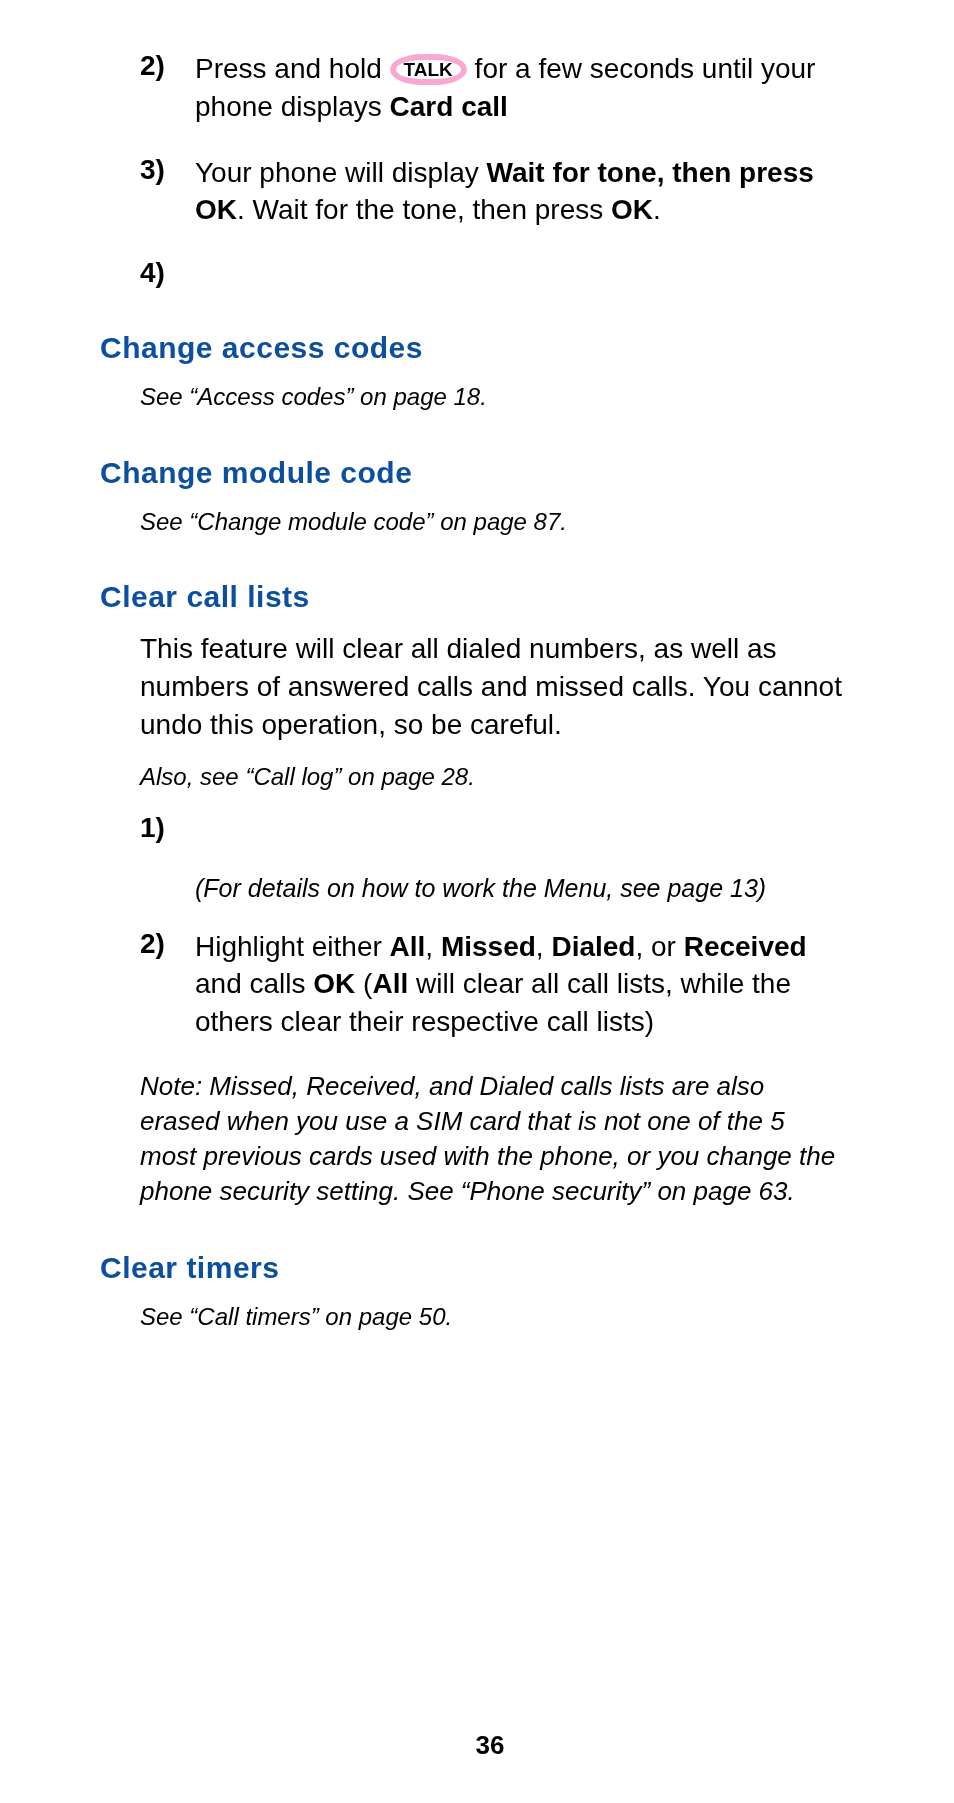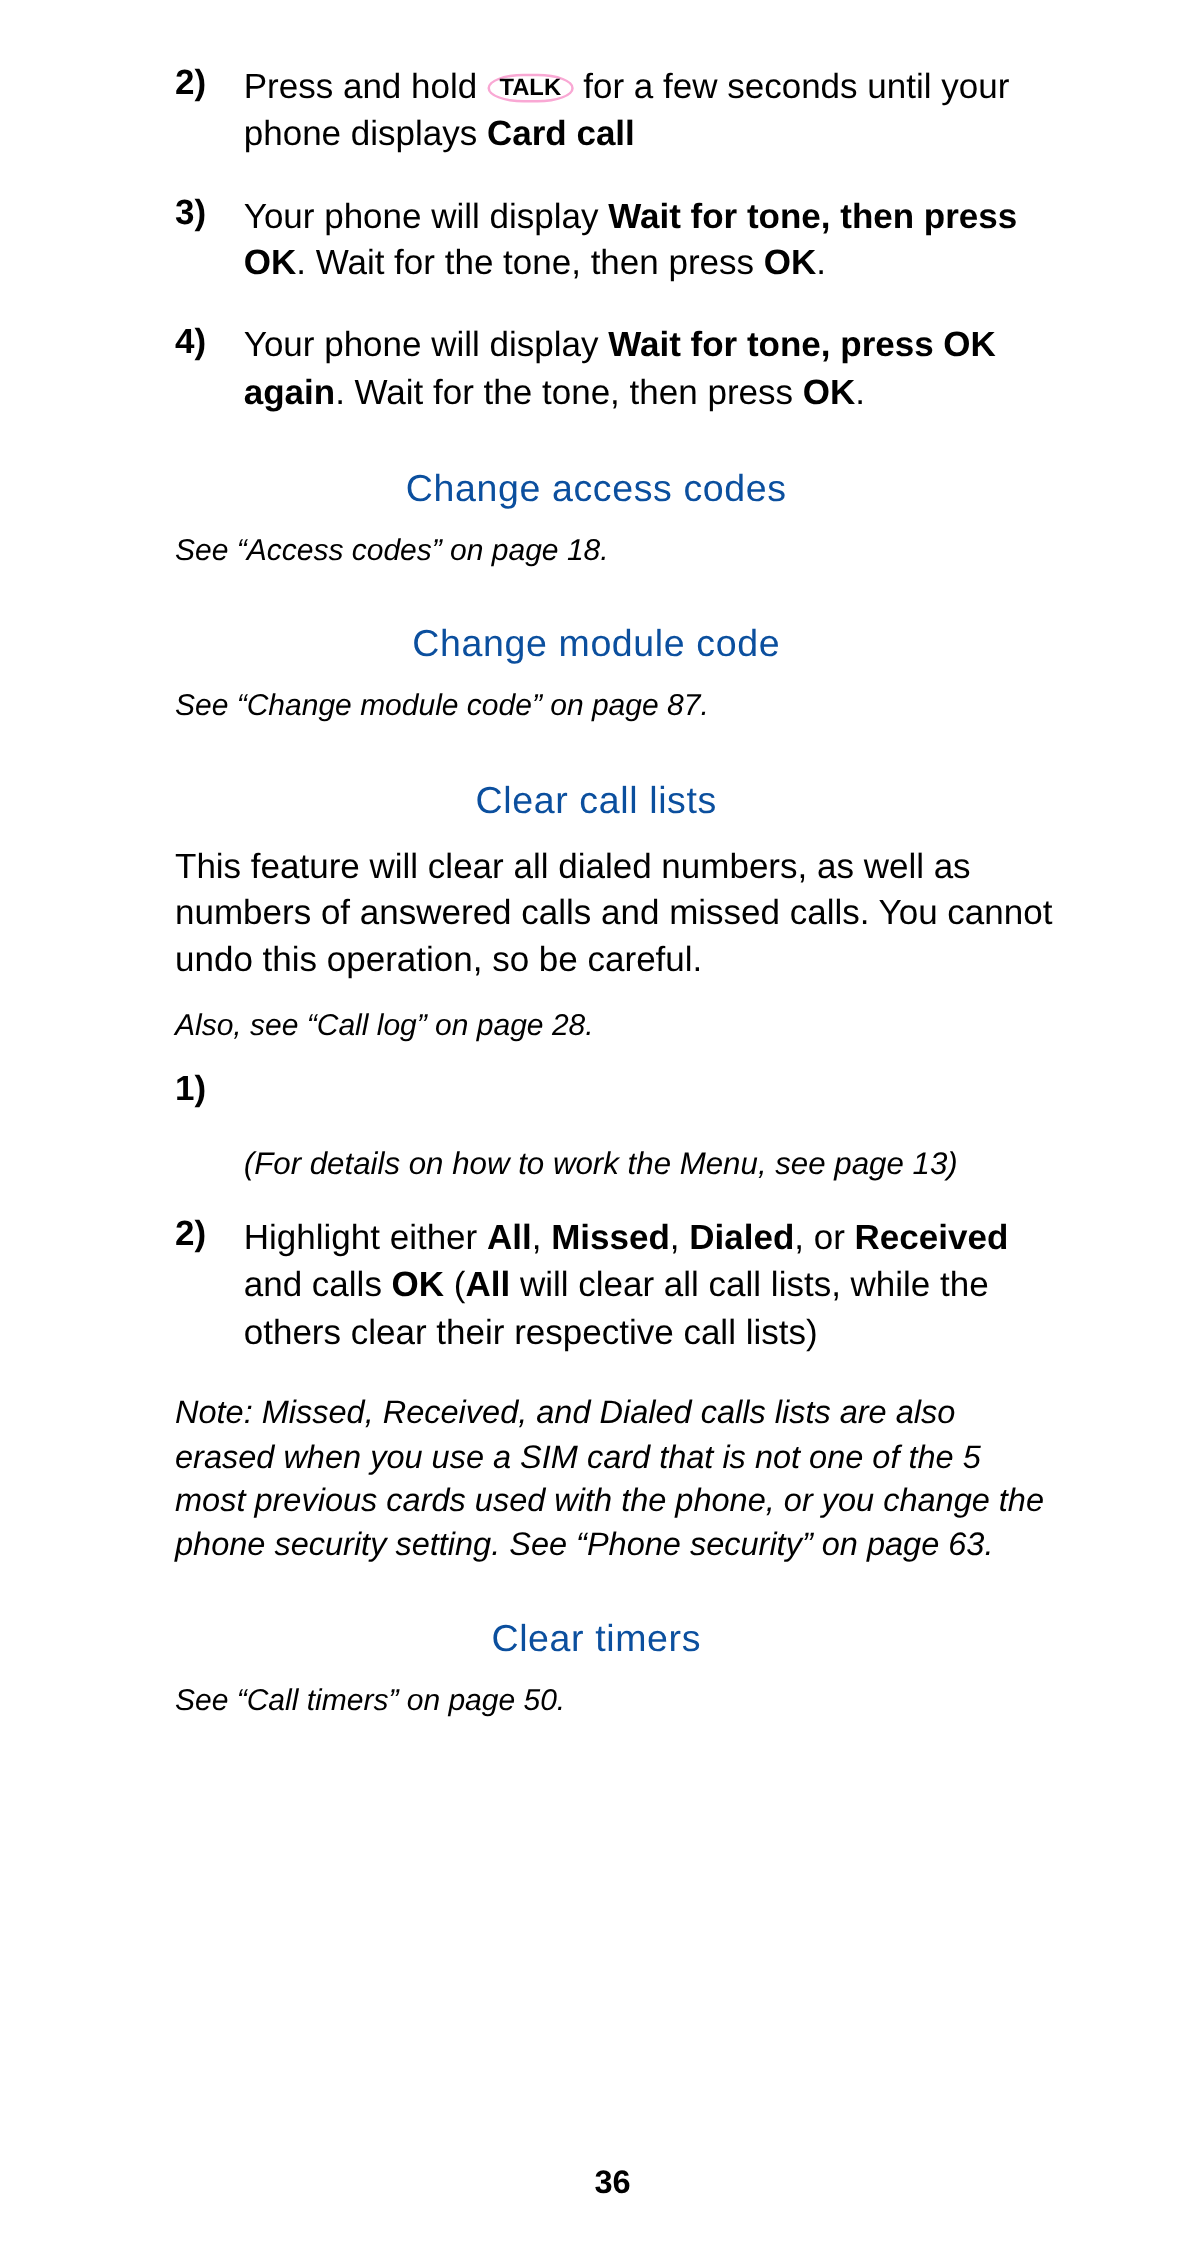--- a/index.html
+++ b/index.html
@@ -30,44 +30,43 @@
   .step-text {
     font-size: 28px;
     line-height: 1.35;
     font-family: Arial, Helvetica, sans-serif;
   }
   .step-text b {
     font-weight: bold;
   }
   .talk-btn {
     display: inline-block;
-    border: 2px solid #f9a8d4;
+    border: 6px solid #f9a8d4;
     border-radius: 50%/60%;
     padding: 0px 8px;
     font-size: 19px;
     font-weight: bold;
     vertical-align: 2px;
     line-height: 1;
   }
   .note {
     font-style: italic;
     font-size: 26px;
     line-height: 1.35;
     margin-bottom: 22px;
     padding-left: 40px;
     padding-right: 10px;
   }
   .section-heading {
     color: #0b4f9e;
-    font-weight: normal;
+    font-weight: bold;
     font-size: 30px;
     margin-top: 42px;
     margin-bottom: 16px;
     letter-spacing: 0.5px;
-    text-align: center;
   }
   .body-text {
     font-size: 28px;
     line-height: 1.35;
     padding-left: 40px;
     margin-bottom: 18px;
   }
   .body-italic {
     font-style: italic;
     font-size: 24px;
@@ -107,23 +106,20 @@
 
   <div class="step">
     <div class="step-num">3)</div>
     <div class="step-text">
       <span>Your phone will display </span><b>Wait for tone, then press OK</b><span>. Wait for the tone, then press </span><b>OK</b><span>.</span>
     </div>
   </div>
 
   <div class="step">
     <div class="step-num">4)</div>
-    <div class="step-text">
-      <span>Your phone will display </span><b>Wait for tone, press OK again</b><span>. Wait for the tone, then press </span><b>OK</b><span>.</span>
-    </div>
   </div>
 
 
   <div class="section-heading">Change access codes</div>
   <div class="body-italic">See “Access codes” on page 18.</div>
 
   <div class="section-heading">Change module code</div>
   <div class="body-italic">See “Change module code” on page 87.</div>
 
   <div class="section-heading">Clear call lists</div>

